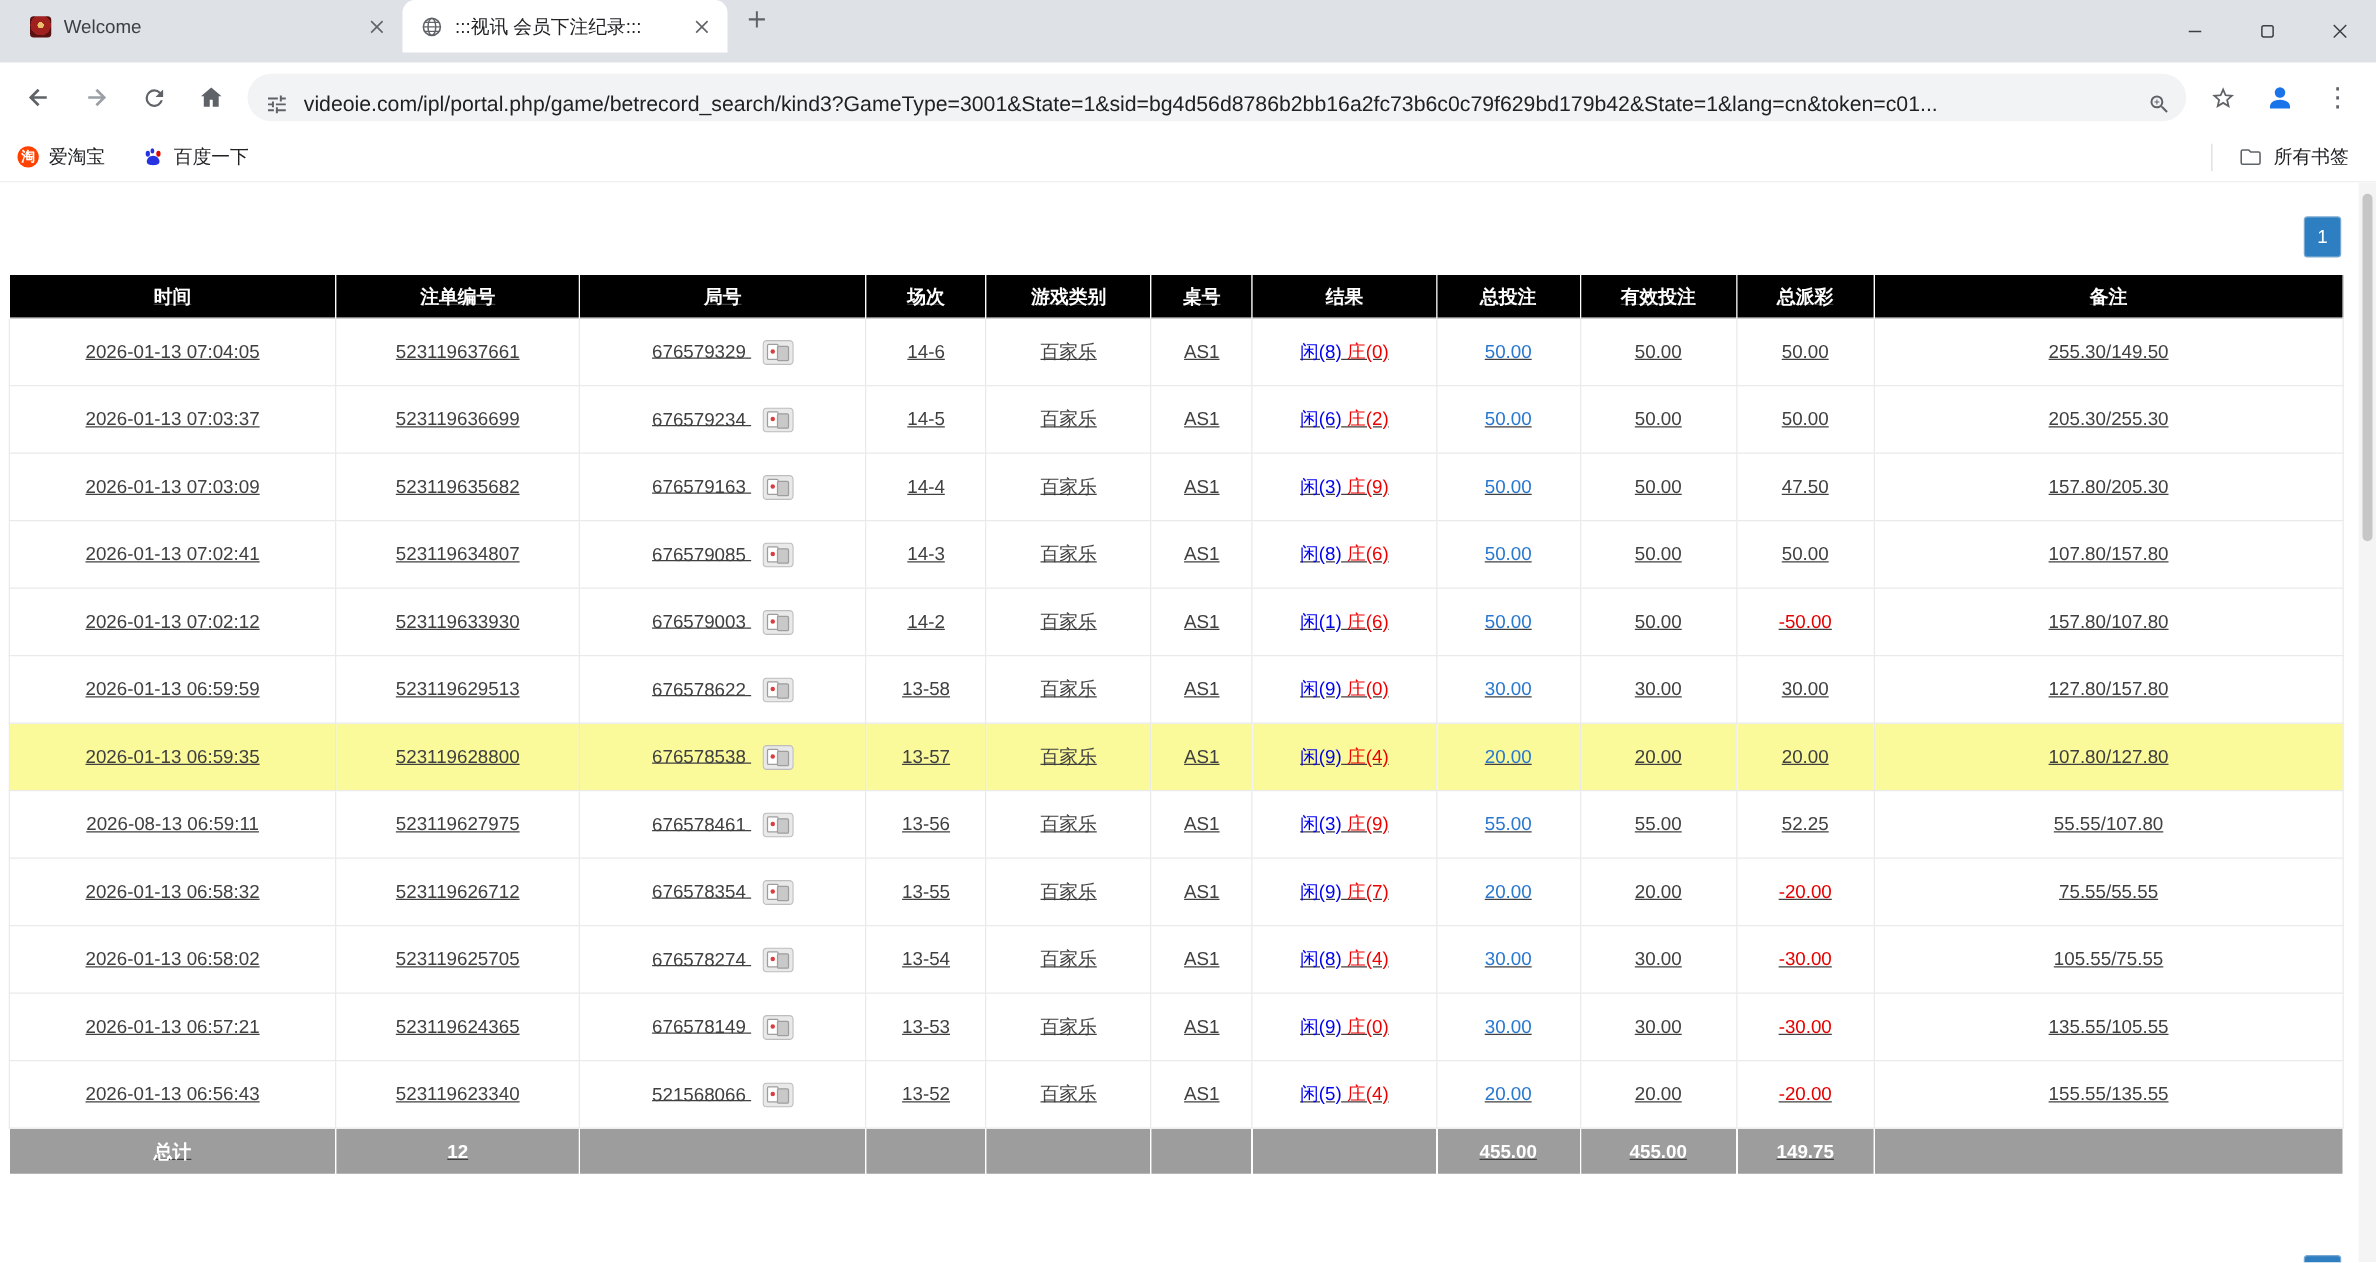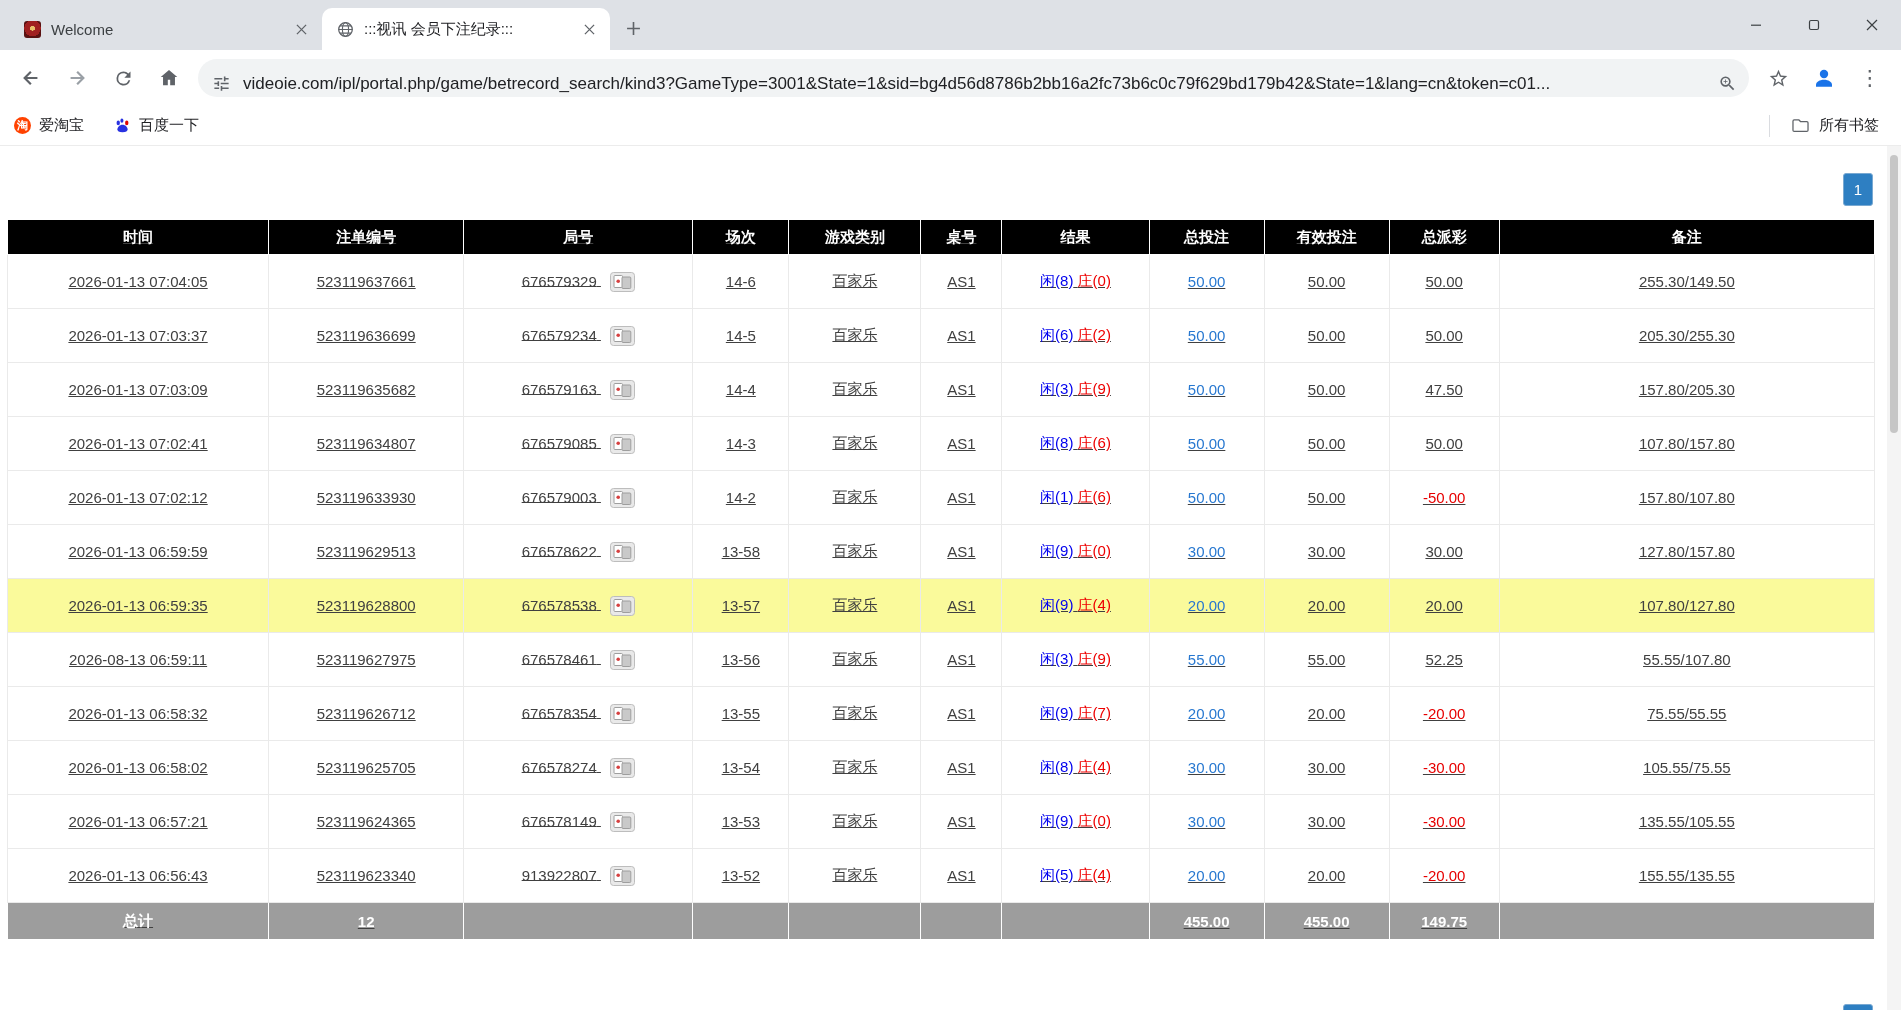--- a/index.html
+++ b/index.html
@@ -4,26 +4,26 @@
 <style>
   *{margin:0;padding:0;box-sizing:border-box;}
   html,body{width:1901px;height:1010px;overflow:hidden;background:#fff;
     font-family:"Liberation Sans","DejaVu Sans",sans-serif;}
   :root{
     --accent-blue:#2e7fc2; --link-blue:#2878d0; --negative-red:#e60000;
     --player-blue:#0000ee; --banker-red:#ee0000; --highlight-yellow:#fafa9b;
     --footer-gray:#9d9d9d; --header-bg:#000000;
   }
   
-  .tabbar{height:50px;background:#dee1e6;display:flex;align-items:flex-end;padding-left:10px;position:relative;}
+  .tabbar{height:50px;background:#dee1e6;display:flex;padding-left:10px;position:relative;}
   .tab{height:42px;display:flex;align-items:center;gap:10px;padding:0 10px 0 14px;
        border-radius:10px 10px 0 0;font-size:15px;color:#3c4043;cursor:default;}
   .tab .title{flex:1;white-space:nowrap;overflow:hidden;}
   .tab.t1{width:312px;}
-  .tab.t2{width:288px;}
+  .tab.t2{width:260px;}
   .tab.active{background:#fff;color:#202124;}
   .tab-close{width:22px;height:22px;border-radius:50%;display:flex;align-items:center;justify-content:center;flex:none;}
   .favicon{width:18px;height:18px;flex:none;display:flex;align-items:center;justify-content:center;}
   .welcome-favicon{width:17px;height:17px;border-radius:3px;
      background:radial-gradient(circle at 50% 42%, #e8c06a 0 19%, #a02020 20% 62%, #591111 63%);}
   .newtab{width:30px;height:30px;margin:0 0 7px 8px;border-radius:50%;display:flex;align-items:center;justify-content:center;}
   .window-controls{position:absolute;right:0;top:0;height:50px;display:flex;}
   .win-btn{width:58px;height:100%;display:flex;align-items:center;justify-content:center;}
   
   .toolbar{height:56px;background:#fff;display:flex;align-items:center;padding:0 10px;gap:4px;}
@@ -444,21 +444,21 @@
             <td>AS1</td>
             <td><span class="player">闲(9)</span> <span class="banker">庄(0)</span></td>
             <td class="link-blue">30.00</td>
             <td>30.00</td>
             <td class="neg">-30.00</td>
             <td>135.55/105.55</td>
           </tr>
           <tr>
             <td>2026-01-13 06:56:43</td>
             <td>523119623340</td>
-            <td class="round-cell"><span class="round-number">913922807</span>
+            <td class="round-cell"><span class="round-number">521568066</span>
   <span class="cards-btn"><svg width="25" height="20" viewBox="0 0 25 20">
                   <rect x="0.5" y="0.5" width="24" height="19" rx="3" fill="#e9e9e9" stroke="#bdbdbd"></rect>
                   <rect x="4" y="3.5" width="8.5" height="12" rx="1" fill="#ffffff" stroke="#9e9e9e"></rect>
                   <rect x="12" y="5" width="8.8" height="11.5" rx="1" fill="#c9c9c9" stroke="#9e9e9e"></rect>
                   <circle cx="8.2" cy="9.2" r="1.8" fill="#d64040"></circle>
                 </svg></span>
 </td>
             <td>13-52</td>
             <td>百家乐</td>
             <td>AS1</td>

